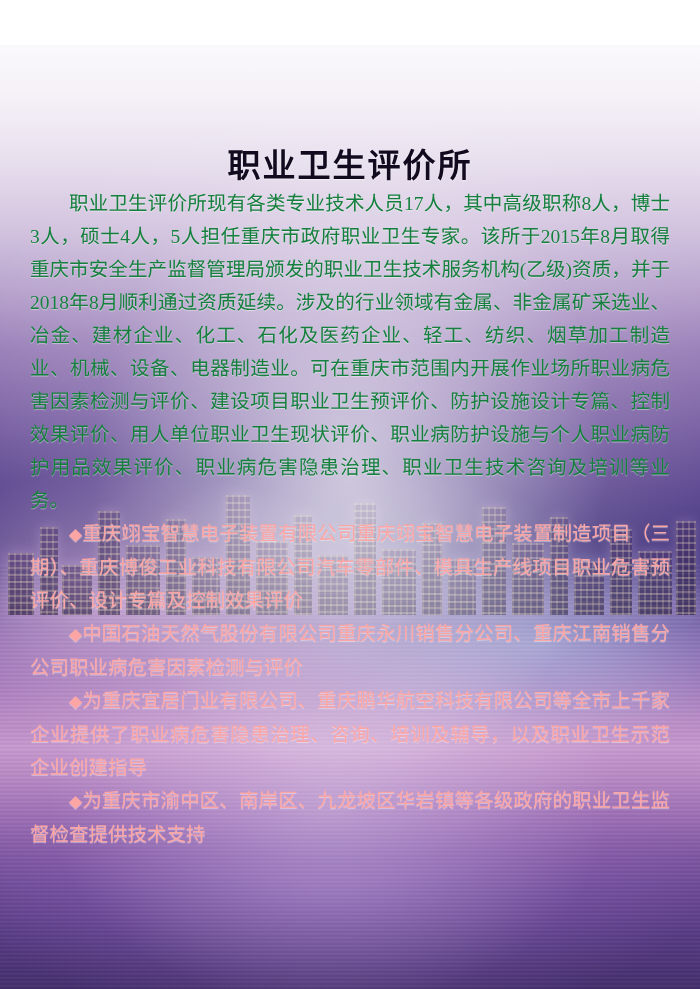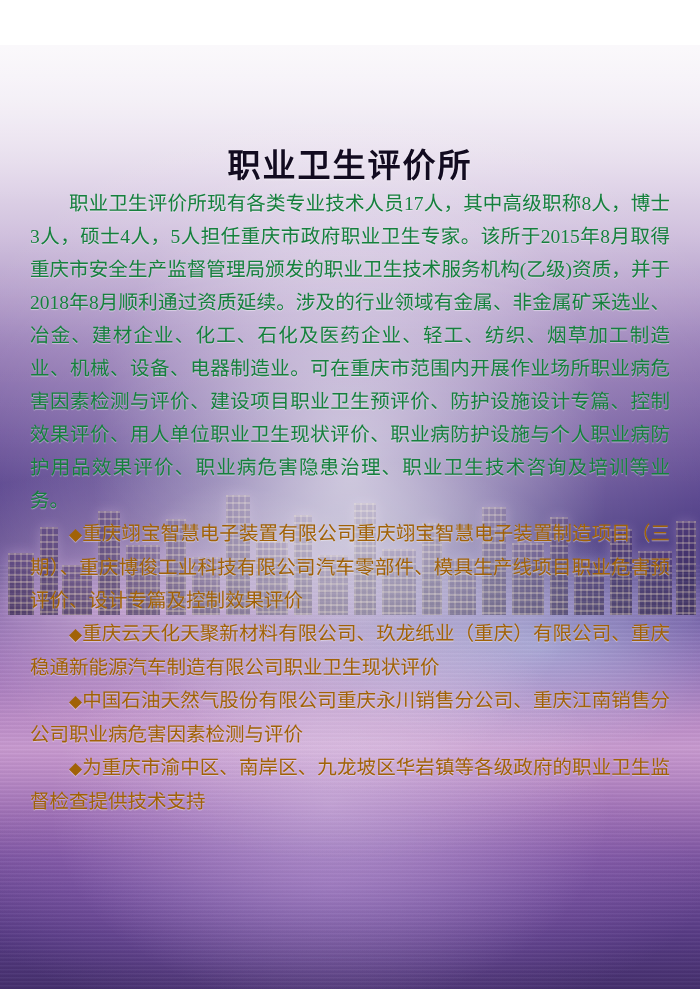--- a/index.html
+++ b/index.html
@@ -143,21 +143,21 @@
   }
   .case-list {
     margin: 0;
     padding: 0;
     list-style: none;
   }
   .case-item {
     margin: 0;
     font-size: 19.5px;
     line-height: 33px;
-    color: #a16207;
+    color: #fca5a5;
     text-align: justify;
     text-justify: inter-ideograph;
     text-indent: 2em;
     text-shadow: 0 1px 1px rgba(255,255,255,0.45);
   }
   .case-item .bullet {
     
     font-size: 17px;
   }
 </style>
@@ -203,24 +203,24 @@
     <h1 class="doc-title">职业卫生评价所</h1>
 
     <p class="para">职业卫生评价所现有各类专业技术人员17人，其中高级职称8人，博士3人，硕士4人，5人担任重庆市政府职业卫生专家。该所于2015年8月取得重庆市安全生产监督管理局颁发的职业卫生技术服务机构(乙级)资质，并于2018年8月顺利通过资质延续。涉及的行业领域有金属、非金属矿采选业、冶金、建材企业、化工、石化及医药企业、轻工、纺织、烟草加工制造业、机械、设备、电器制造业。可在重庆市范围内开展作业场所职业病危害因素检测与评价、建设项目职业卫生预评价、防护设施设计专篇、控制效果评价、用人单位职业卫生现状评价、职业病防护设施与个人职业病防护用品效果评价、职业病危害隐患治理、职业卫生技术咨询及培训等业务。</p>
 
 
     <ul class="case-list">
       <li class="case-item">
         <span class="bullet">◆</span><span>重庆翊宝智慧电子装置有限公司重庆翊宝智慧电子装置制造项目（三期）、重庆博俊工业科技有限公司汽车零部件、模具生产线项目职业危害预评价、设计专篇及控制效果评价</span>
       </li>
       <li class="case-item">
-        <span class="bullet">◆</span><span>重庆云天化天聚新材料有限公司、玖龙纸业（重庆）有限公司、重庆稳通新能源汽车制造有限公司职业卫生现状评价</span>
-      </li>
-      <li class="case-item">
         <span class="bullet">◆</span><span>中国石油天然气股份有限公司重庆永川销售分公司、重庆江南销售分公司职业病危害因素检测与评价</span>
+      </li>
+      <li class="case-item">
+        <span class="bullet">◆</span><span>为重庆宜居门业有限公司、重庆鹏华航空科技有限公司等全市上千家企业提供了职业病危害隐患治理、咨询、培训及辅导，以及职业卫生示范企业创建指导</span>
       </li>
       <li class="case-item">
         <span class="bullet">◆</span><span>为重庆市渝中区、南岸区、九龙坡区华岩镇等各级政府的职业卫生监督检查提供技术支持</span>
       </li>
     </ul>
 
   </div>
 </div>
 
 </body></html>

